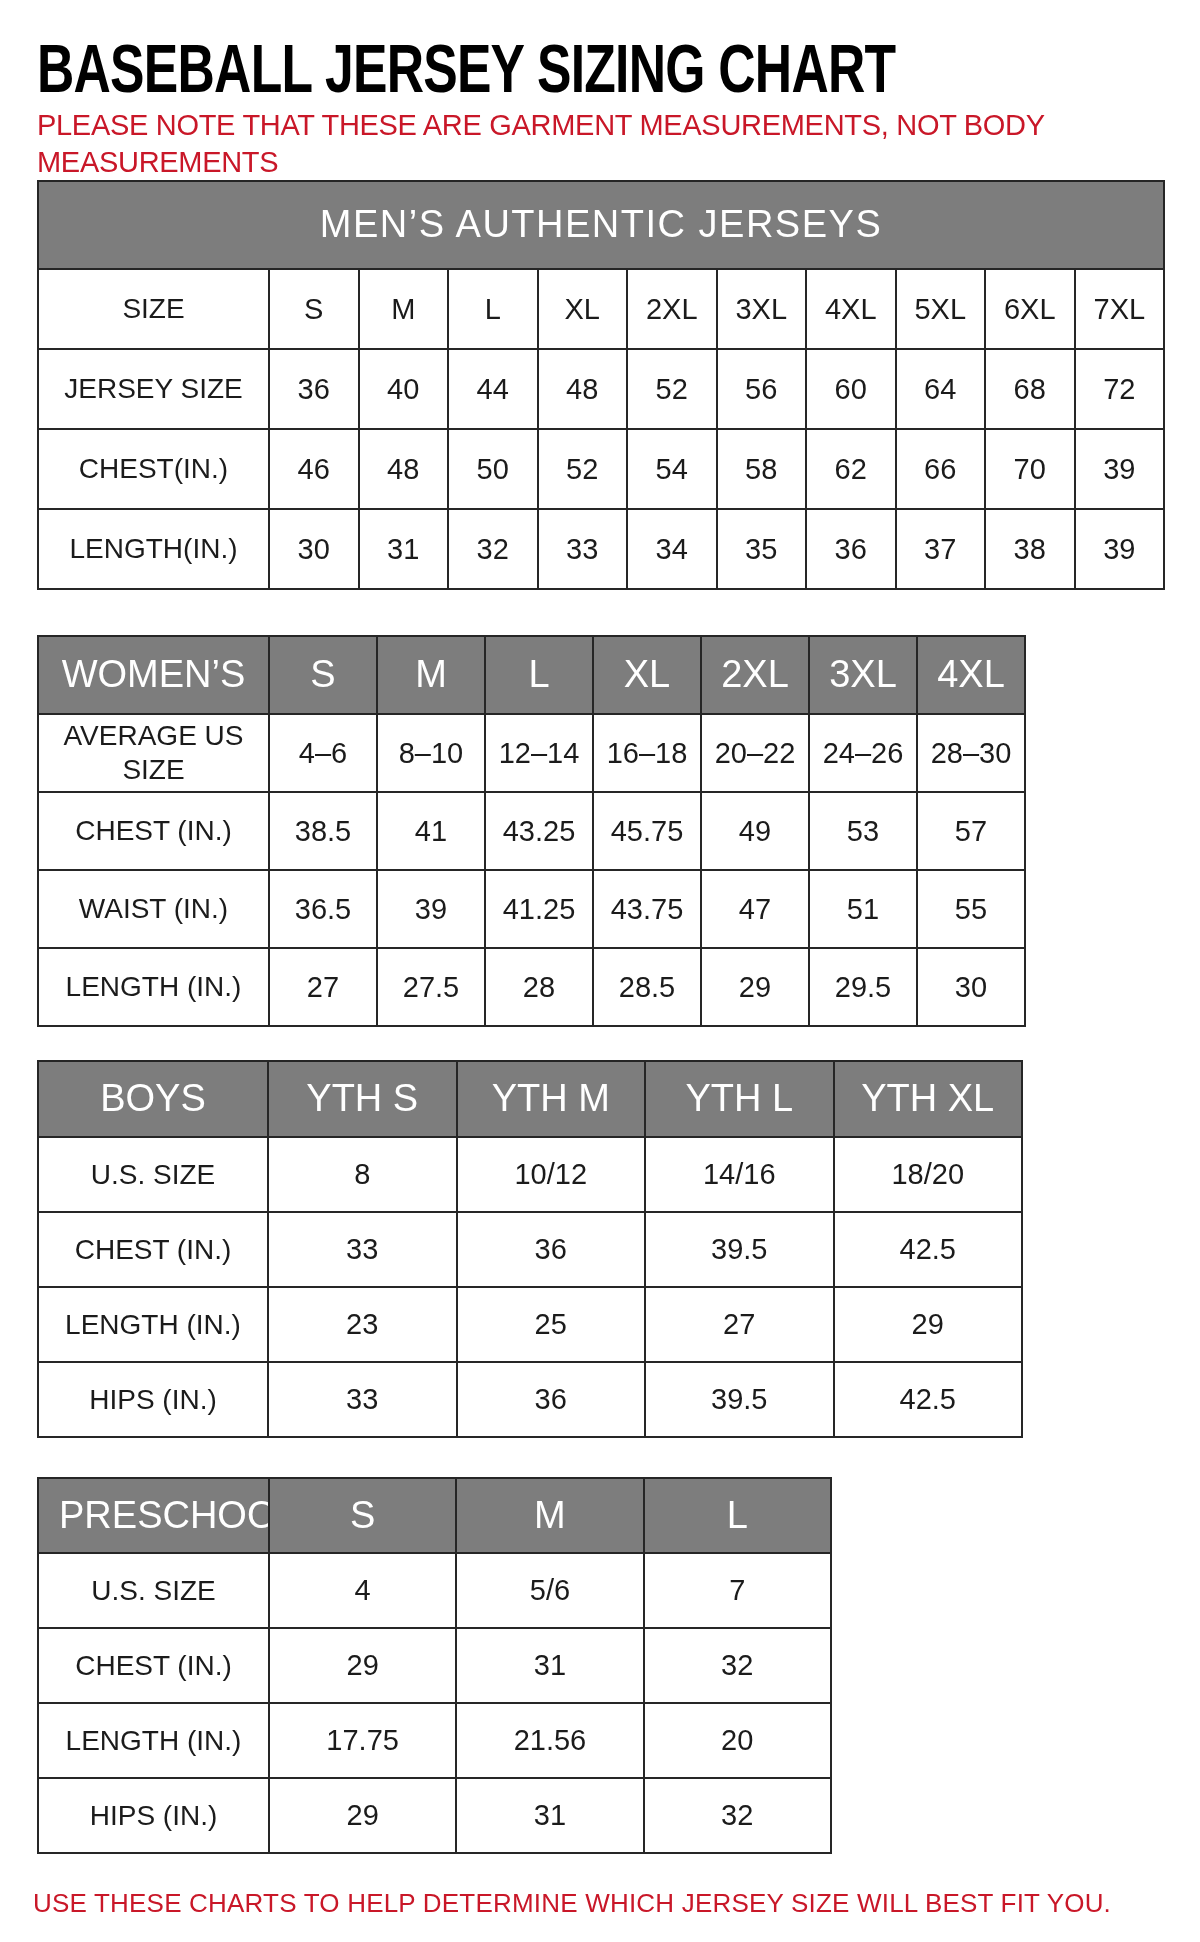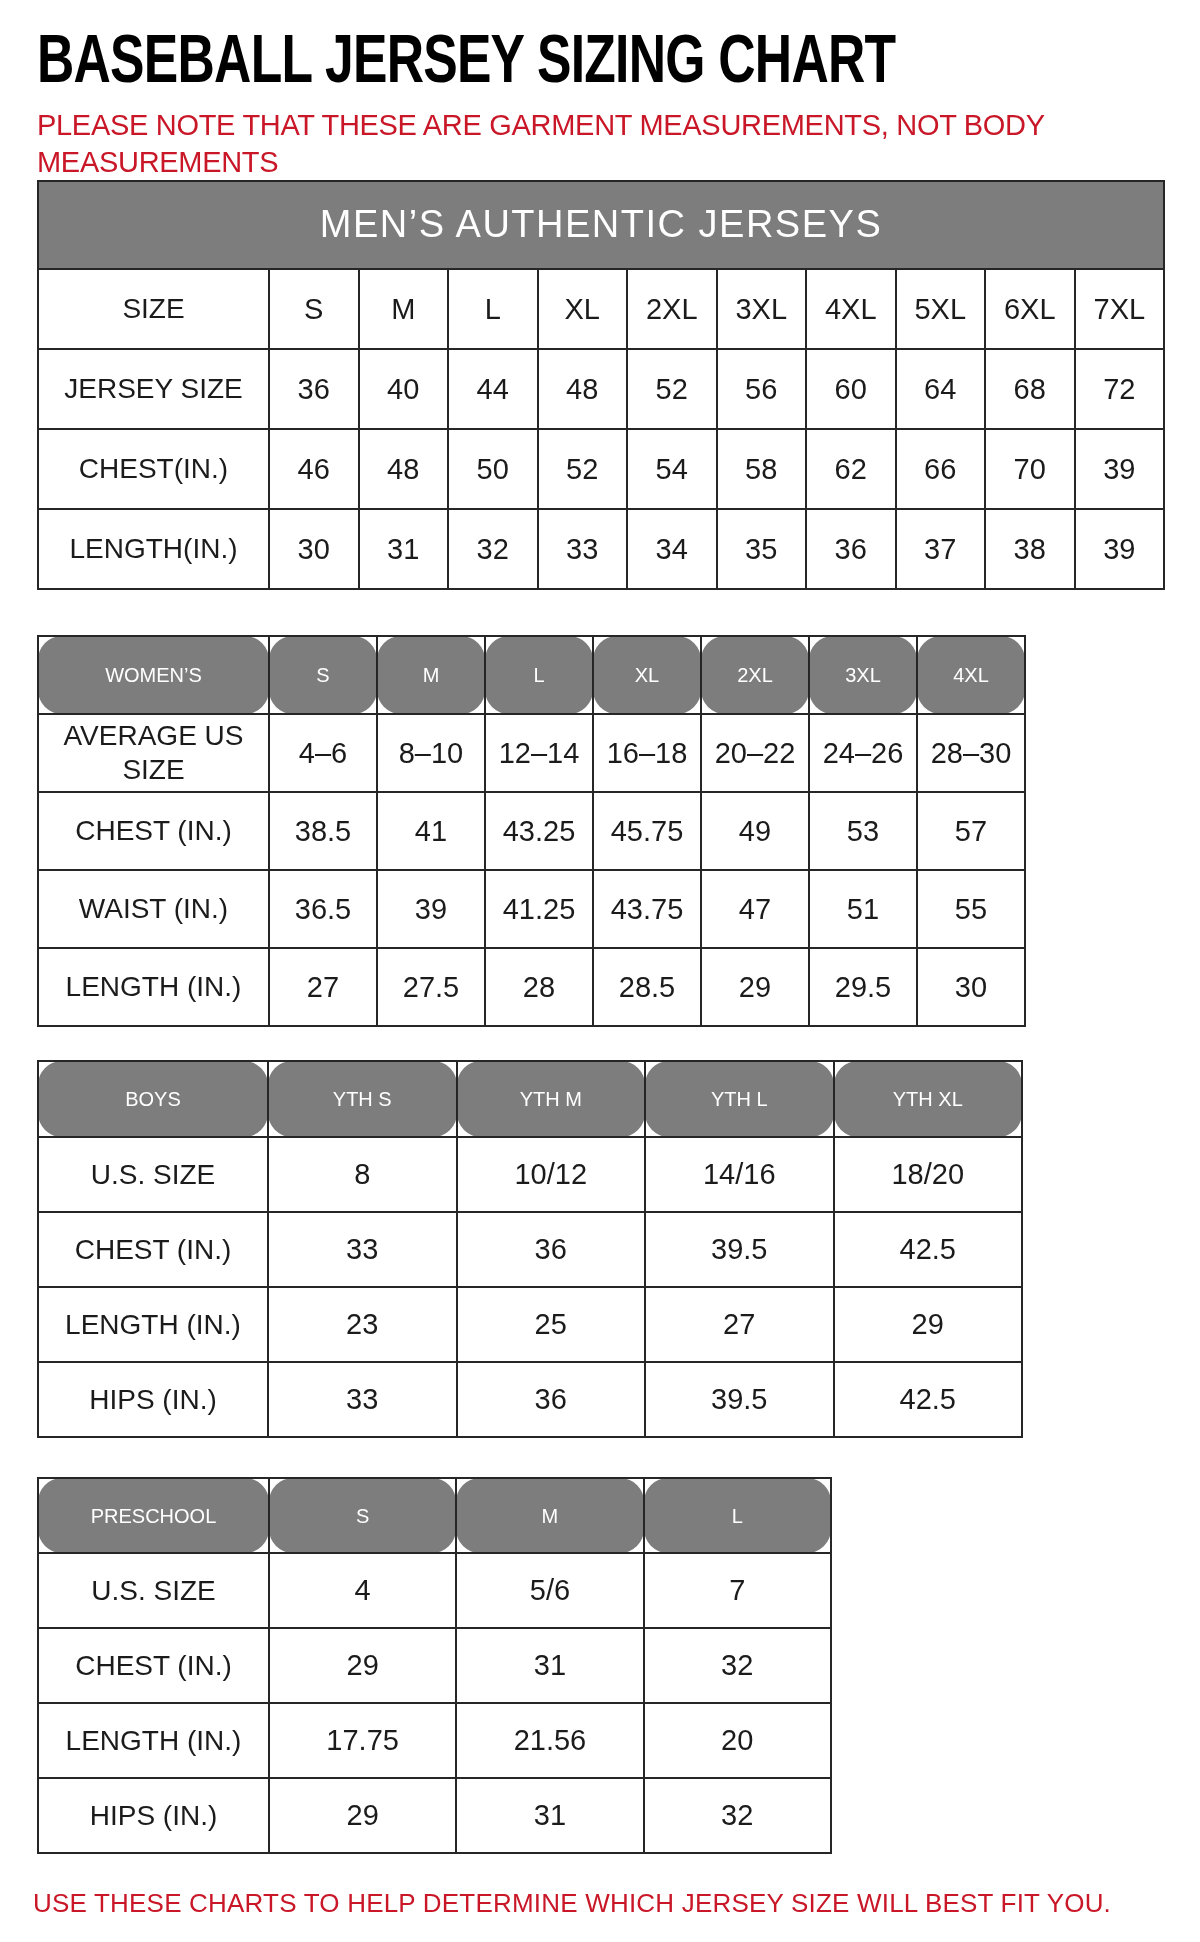--- a/index.html
+++ b/index.html
@@ -6,21 +6,21 @@
   html,body { background:#ffffff; }
   .page {
     position:relative;
     width:1200px; height:1942px;
     background:var(--bg,#fff);
     font-family:"Liberation Sans", sans-serif;
     overflow:hidden;
     color:var(--text,#1b1b1b);
   }
   .title {
-    position:absolute; top:24px; left:37px;
+    position:absolute; top:34px; left:37px;
     font-size:68px; font-weight:700; color:#000;
     white-space:nowrap; line-height:1;
   }
   .title .condense {
     display:inline-block;
     transform:scaleX(0.76);
     transform-origin:left center;
     letter-spacing:-1px;
   }
   .note {
@@ -51,22 +51,21 @@
     border:2px solid var(--border,#262626);
     text-align:center; vertical-align:middle;
     font-size:29px; color:var(--text,#1b1b1b);
     line-height:1.2;
     overflow:hidden;
   }
   .size-table td.label { font-size:28px; padding:0 20px;margin-left:36px; }
   .size-table td.gray {
     background:var(--gray,#7d7d7d);
     color:var(--header-text,#fff);
-    font-size:20px;
-    border-radius:24px;
+    font-size:38px;
   }
   .size-table td.banner {
     background:var(--gray,#7d7d7d);
     color:var(--header-text,#fff);
     font-size:38px;
     letter-spacing:1.5px;
   }
 </style>
 </head>
 <body>

